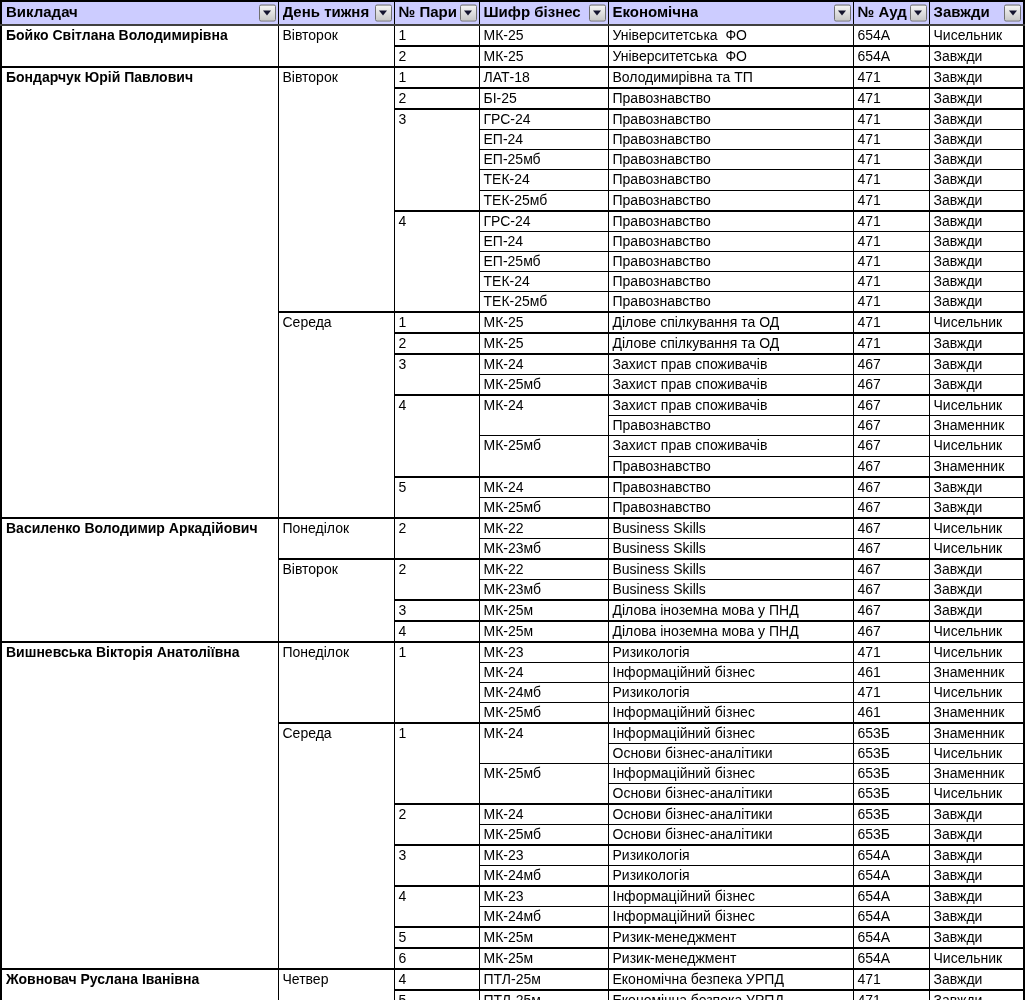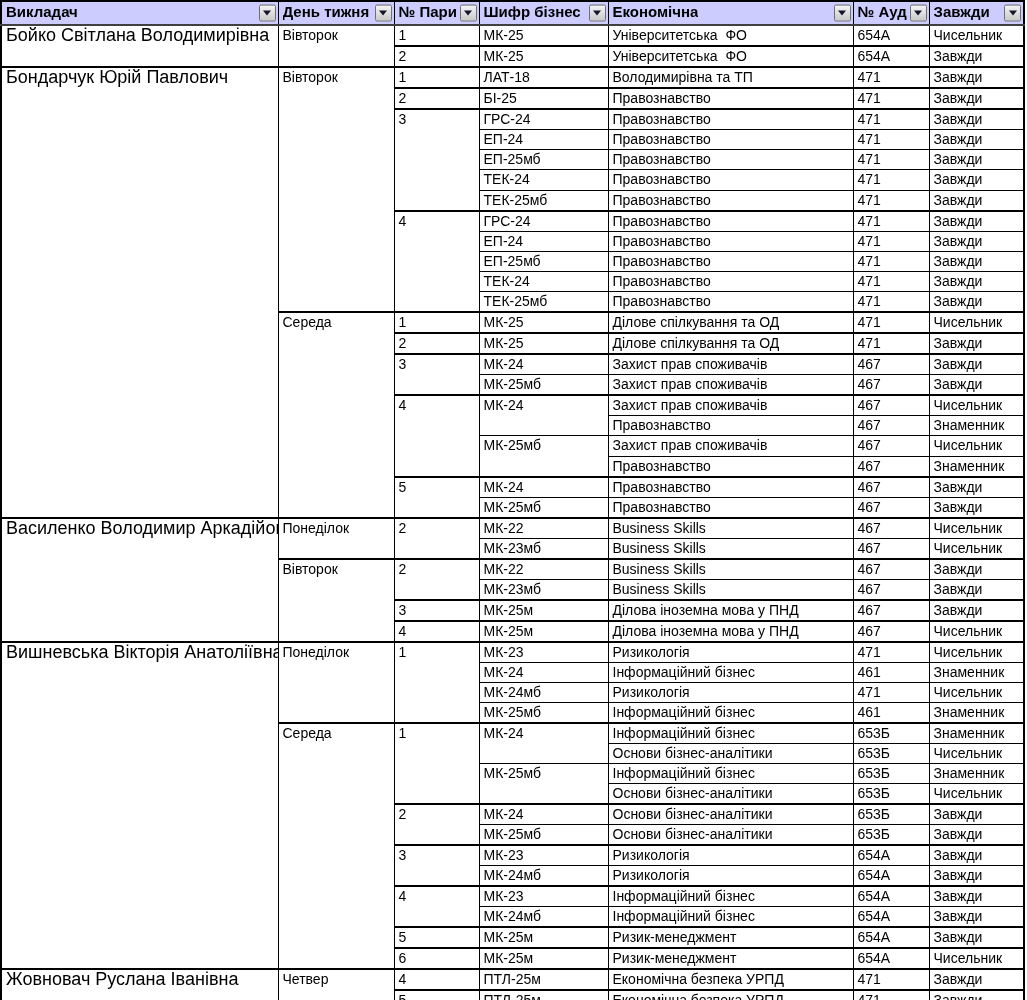--- a/index.html
+++ b/index.html
@@ -21,21 +21,21 @@
   thead th{
     background:var(--header-bg,#ccccff);
     border-bottom:2px solid #404040;
     font-weight:bold;font-size:15px;
     height:22px;vertical-align:middle;
     position:relative;padding-right:22px;
   }
   thead tr{height:22px;}
   tbody tr{height:20.2px;}
   tbody td{font-size:14px;line-height:19px;}
-  td.teacher{font-weight:normal;font-size:18px;}
+  td.teacher{font-weight:bold;font-size:14px;}
   .bt2{border-top:2px solid #000;}
   .filter-btn{
     position:absolute;right:2px;top:50%;transform:translateY(-50%);
     width:17px;height:17px;box-sizing:border-box;
     background:linear-gradient(#f5f5f5,#c8c8c8);
     border:1px solid #707070;border-radius:2px;
     display:flex;align-items:center;justify-content:center;
     padding:0;cursor:pointer;
   }
   .arrow-icon{

